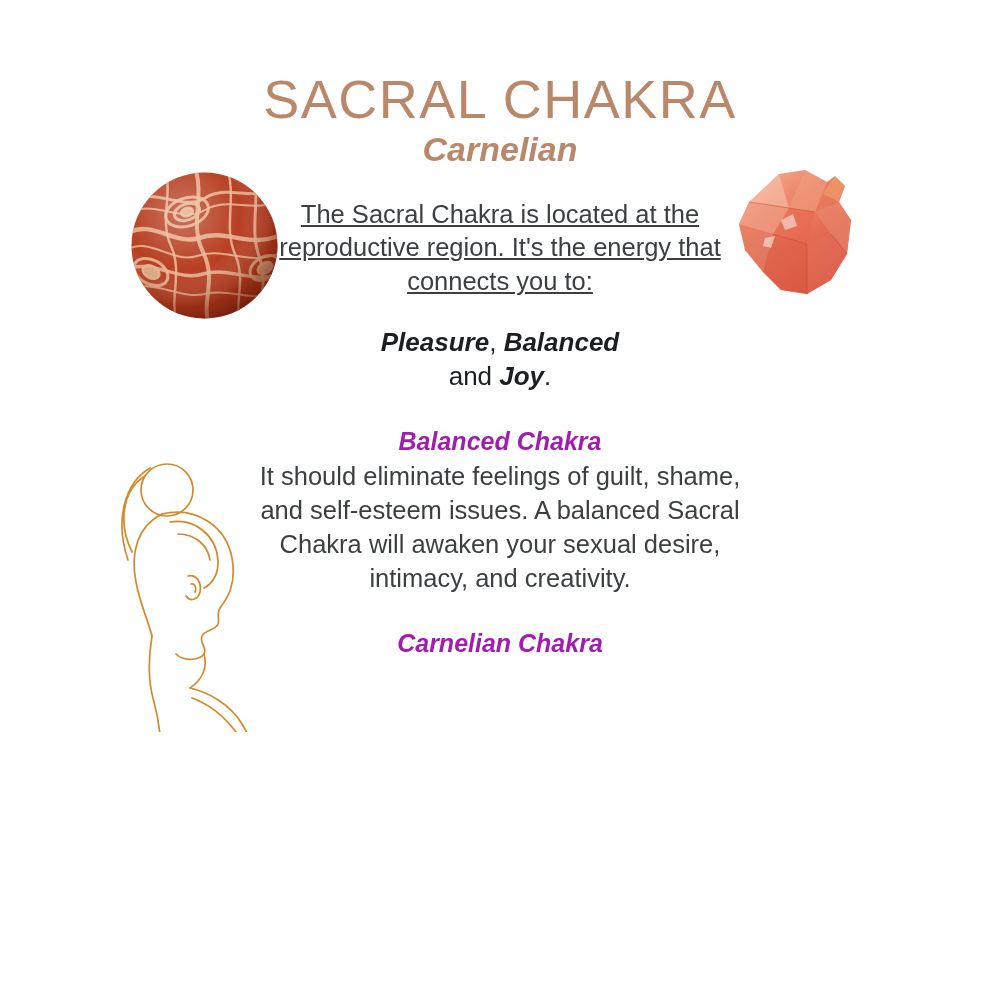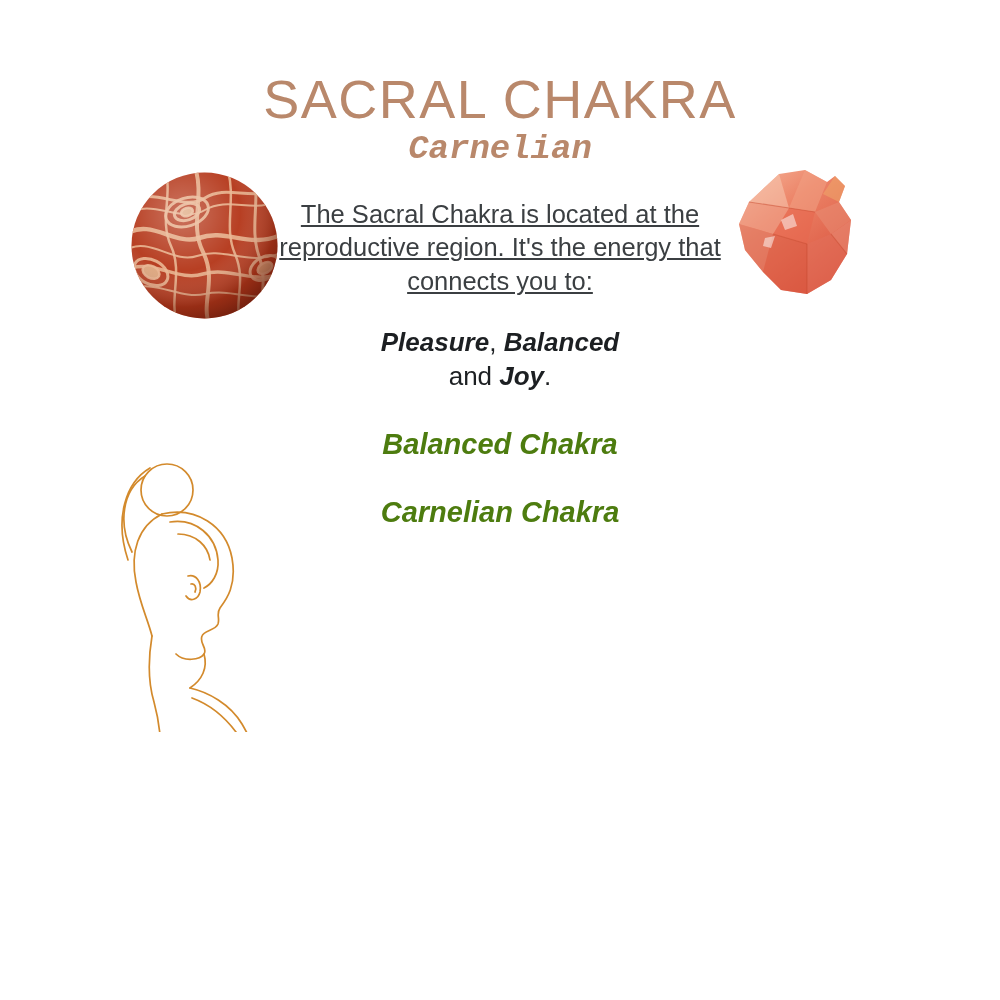--- a/index.html
+++ b/index.html
@@ -35,21 +35,20 @@
     position: absolute;
     left: 0;
     top: 132px;
     width: 1000px;
     text-align: center;
     font-size: 34px;
     font-style: italic;
     font-weight: 700;
     color: #b9886b;
     line-height: 1;
-    font-family: Liberation Mono, monospace;
   }
 
   
   .text-col {
     position: absolute;
     left: 255px;
     top: 172px;
     width: 490px;
     text-align: center;
   }
@@ -69,24 +68,24 @@
   }
   .keywords em {
     font-style: italic;
     font-weight: 700;
     margin-top: 48px;
   }
   .section {
     margin-top: 32px;
   }
   .section-head {
-    font-size: 29px;
+    font-size: 25px;
     font-style: italic;
     font-weight: 700;
-    color: #4d7c0f;
+    color: #a21caf;
     line-height: 1.25;
     margin-bottom: 3px;
   }
   .section-body {
     font-size: 25.5px;
     line-height: 1.33;
     color: #3b3f42;
     font-weight: 300;
   }
 
@@ -211,20 +210,21 @@
 
   <div class="text-col">
     <p class="intro">The Sacral Chakra is located at the reproductive region. It's the energy that connects you to:</p>
     <p class="keywords">
       <em>Pleasure</em><span>, </span><em>Balanced</em><br>
       <span>and </span><em>Joy</em><span>.</span>
     </p>
 
     <div class="section">
       <div class="section-head">Balanced Chakra</div>
+      <div class="section-body">It should eliminate feelings of guilt, shame, and self-esteem issues. A balanced Sacral Chakra will awaken your sexual desire, intimacy, and creativity.</div>
     </div>
 
     <div class="section">
       <div class="section-head">Carnelian Chakra</div>
     </div>
   </div>
 
   <div class="yogi">
     <svg viewBox="0 0 330 470" width="330" height="470" aria-hidden="true">
 

